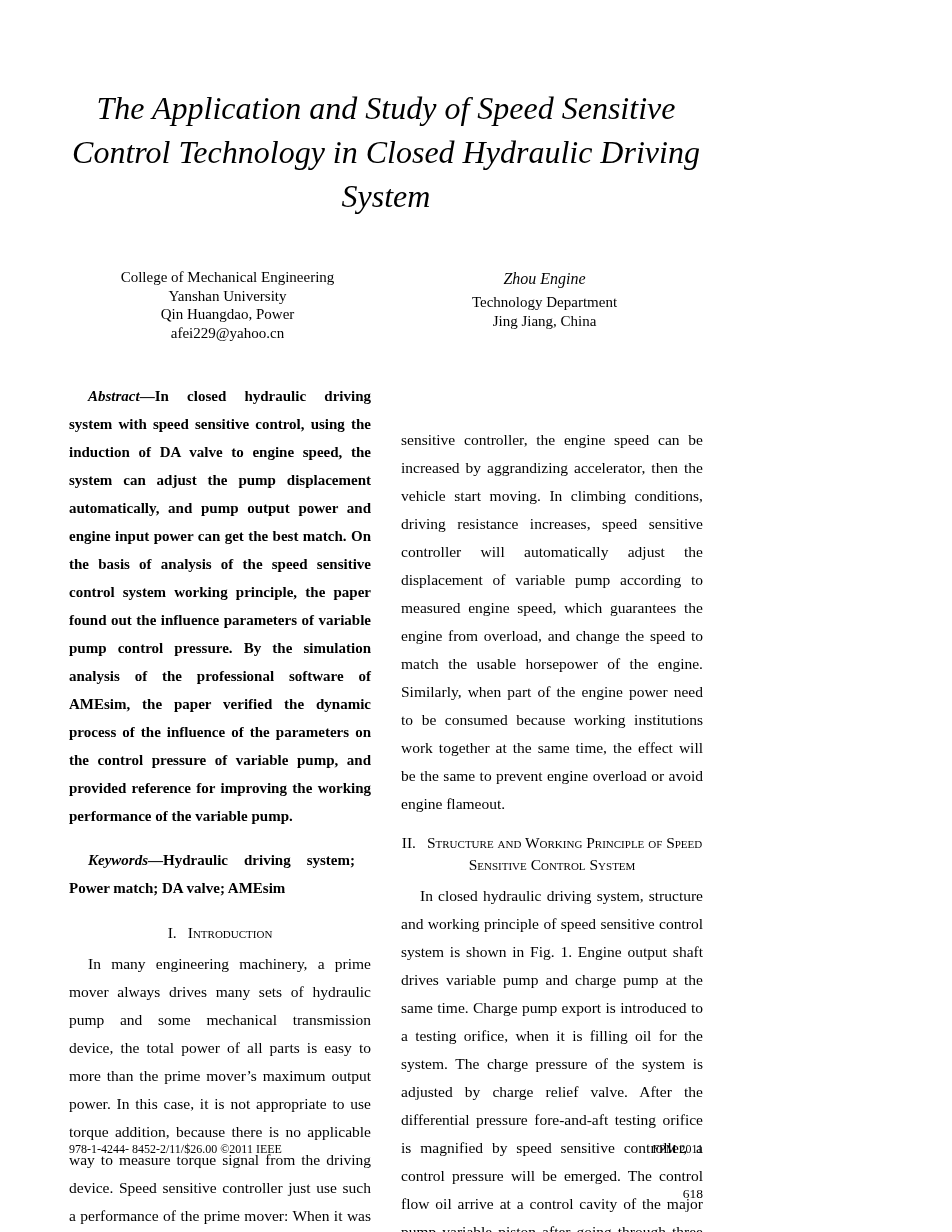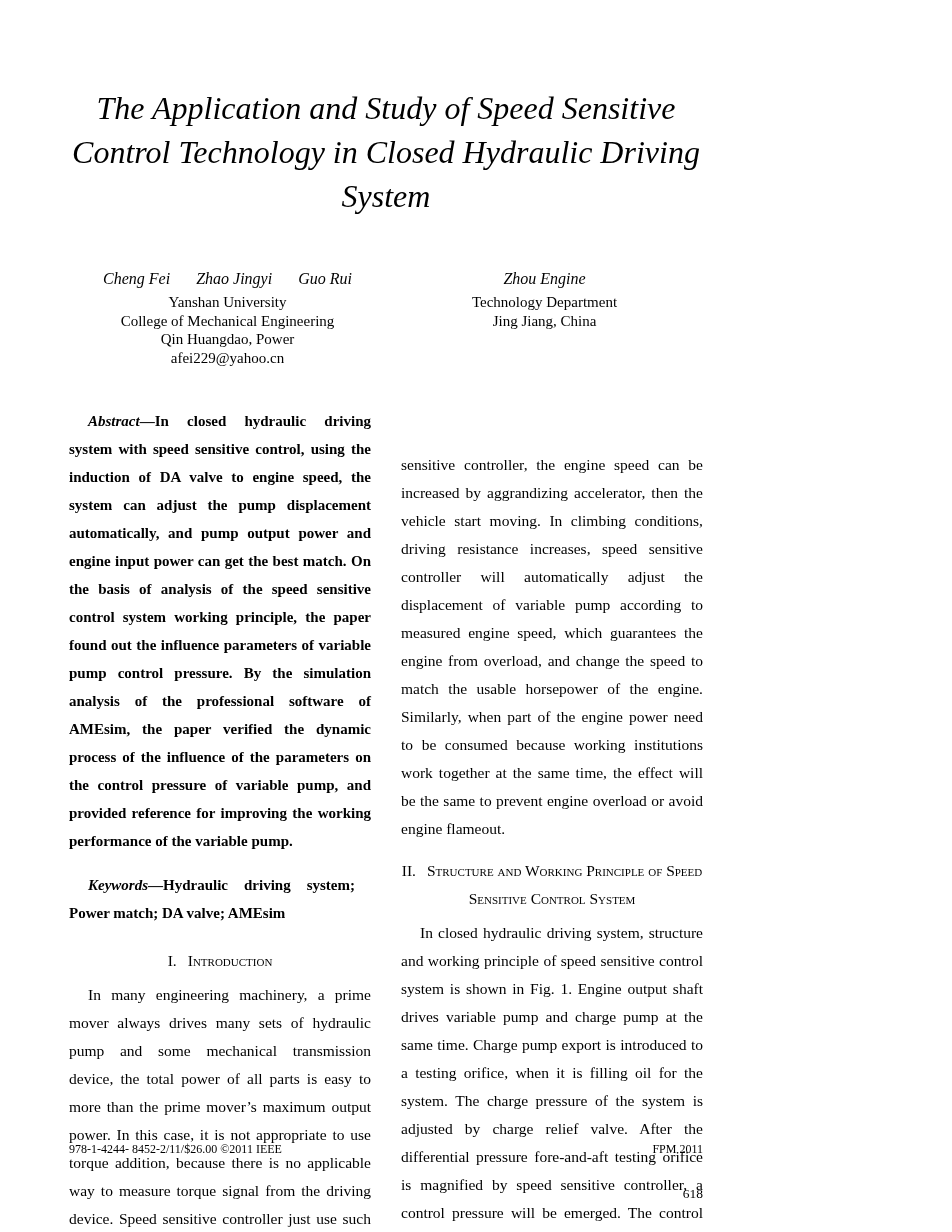--- a/index.html
+++ b/index.html
@@ -72,21 +72,21 @@
     font-weight: bold;
     font-size: 15px;
     text-indent: 19px;
   }
   .keywords .label { font-style: italic; }
   .section-heading {
     text-align: center;
     font-size: 15.5px;
     font-weight: normal;
     margin: 20px 0 6px 0;
-    line-height: 28px;
+    line-height: 22px;
   }
   .section-heading .num { margin-right: 11px; }
   .section-heading .sc { font-variant: small-caps; }
   .para {
     margin: 6px 0 0 0;
     text-indent: 19px;
   }
   .para.no-indent { text-indent: 0; margin-top: 44px; }
   .footer {
     position: absolute;
@@ -108,27 +108,22 @@
 </head>
 <body>
 
 <div class="page">
   <div class="content">
 
     <h1 class="title">The Application and Study of Speed Sensitive Control Technology in Closed Hydraulic Driving System</h1>
 
     <div class="authors">
       <div class="author-block">
-        <div class="author-names">
-          <span class="name">Cheng Fei</span>
-          <span class="name">Zhao Jingyi</span>
-          <span class="name">Guo Rui</span>
-        </div>
+        <div class="aff-line">College of Mechanical Engineering</div>
         <div class="aff-line">Yanshan University</div>
-        <div class="aff-line">College of Mechanical Engineering</div>
         <div class="aff-line">Qin Huangdao, Power</div>
         <div class="aff-line">afei229@yahoo.cn</div>
       </div>
       <div class="author-block">
         <div class="author-names">
           <span class="name">Zhou Engine</span>
         </div>
         <div class="aff-line">Technology Department</div>
         <div class="aff-line">Jing Jiang, China</div>
       </div>

